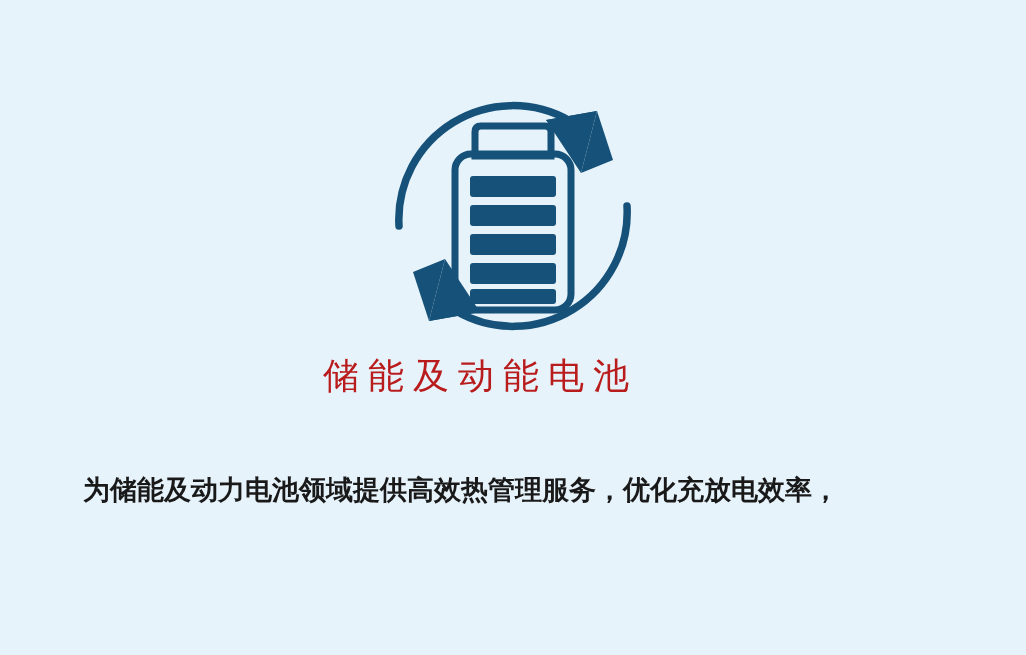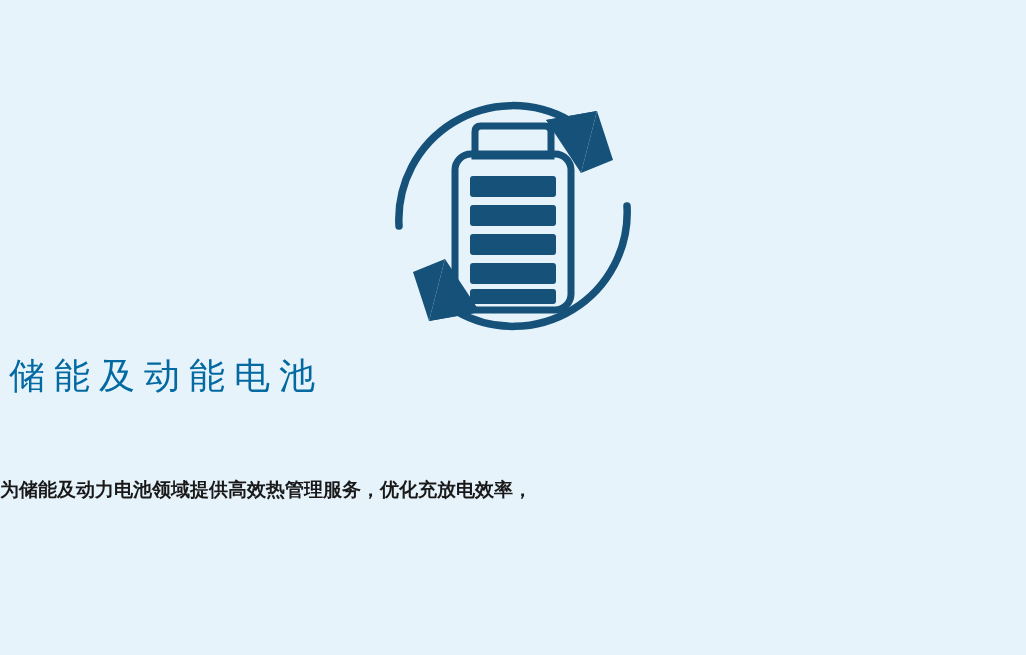--- a/index.html
+++ b/index.html
@@ -37,38 +37,38 @@
     display: block;
     width: 256px;
     height: 256px;
   }
 
   .title {
     position: absolute;
     left: 0;
     top: 352px;
     width: 952px;
-    text-align: left;
+    text-align: center;
     font-size: 36px;
     font-weight: 400;
     letter-spacing: 9px;
     text-indent: 9px;
-    color: #0369a1;
+    color: #b91c1c;
     line-height: 48px;
     white-space: nowrap;
   }
 
   .body-text {
     position: absolute;
     left: 0;
     top: 468px;
     width: 922px;
-    text-align: left;
+    text-align: center;
     color: #191919;
-    font-size: 19px;
+    font-size: 27px;
     font-weight: bold;
     line-height: 44px;
     letter-spacing: 0px;
   }
 
   .body-line {
     display: block;
     white-space: nowrap;
   }
 </style>

